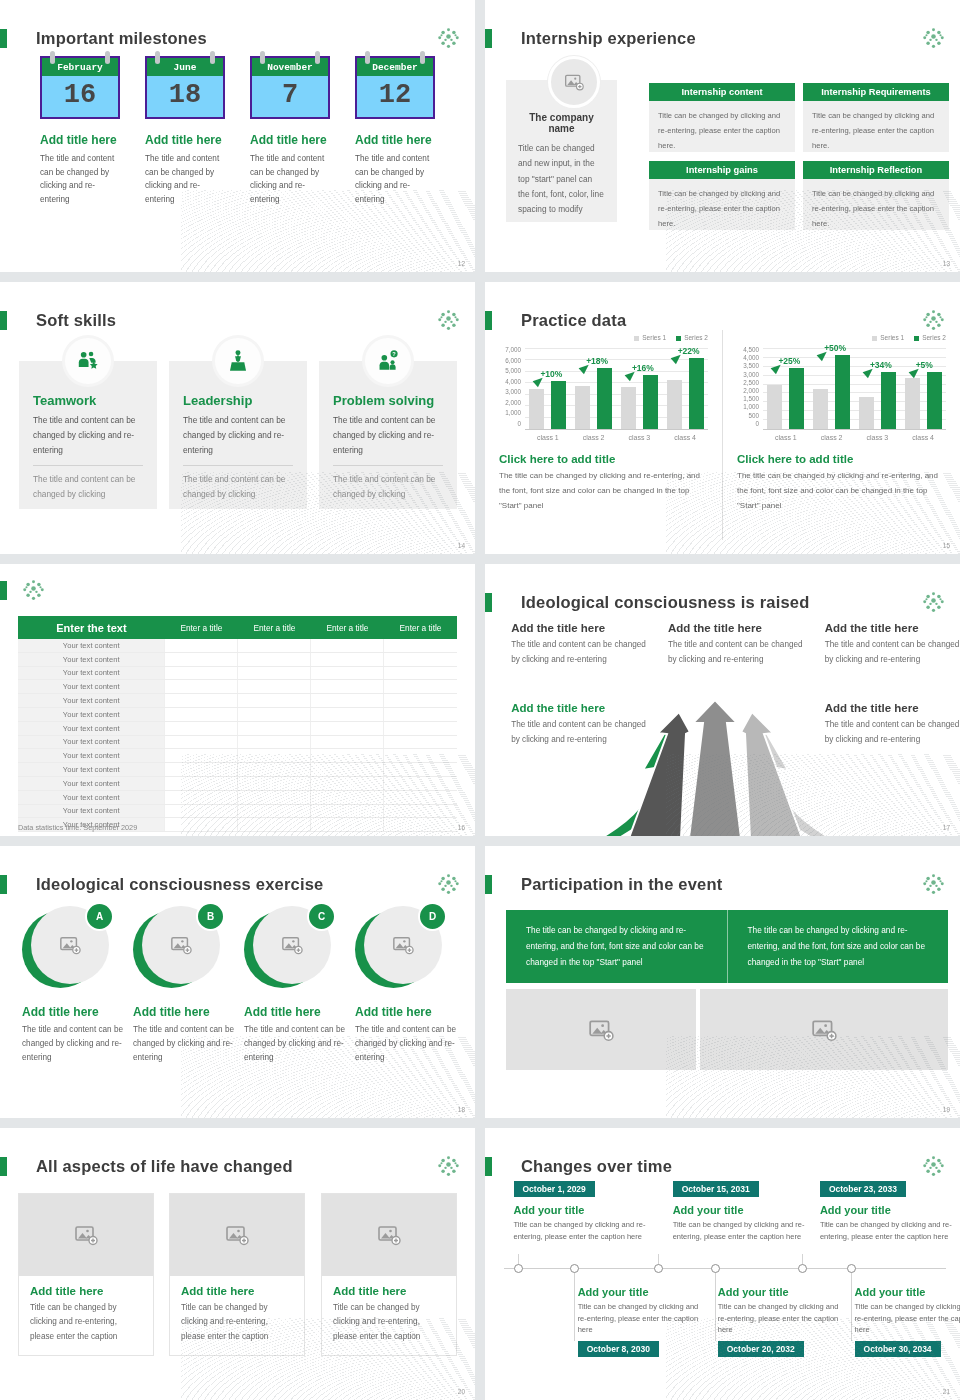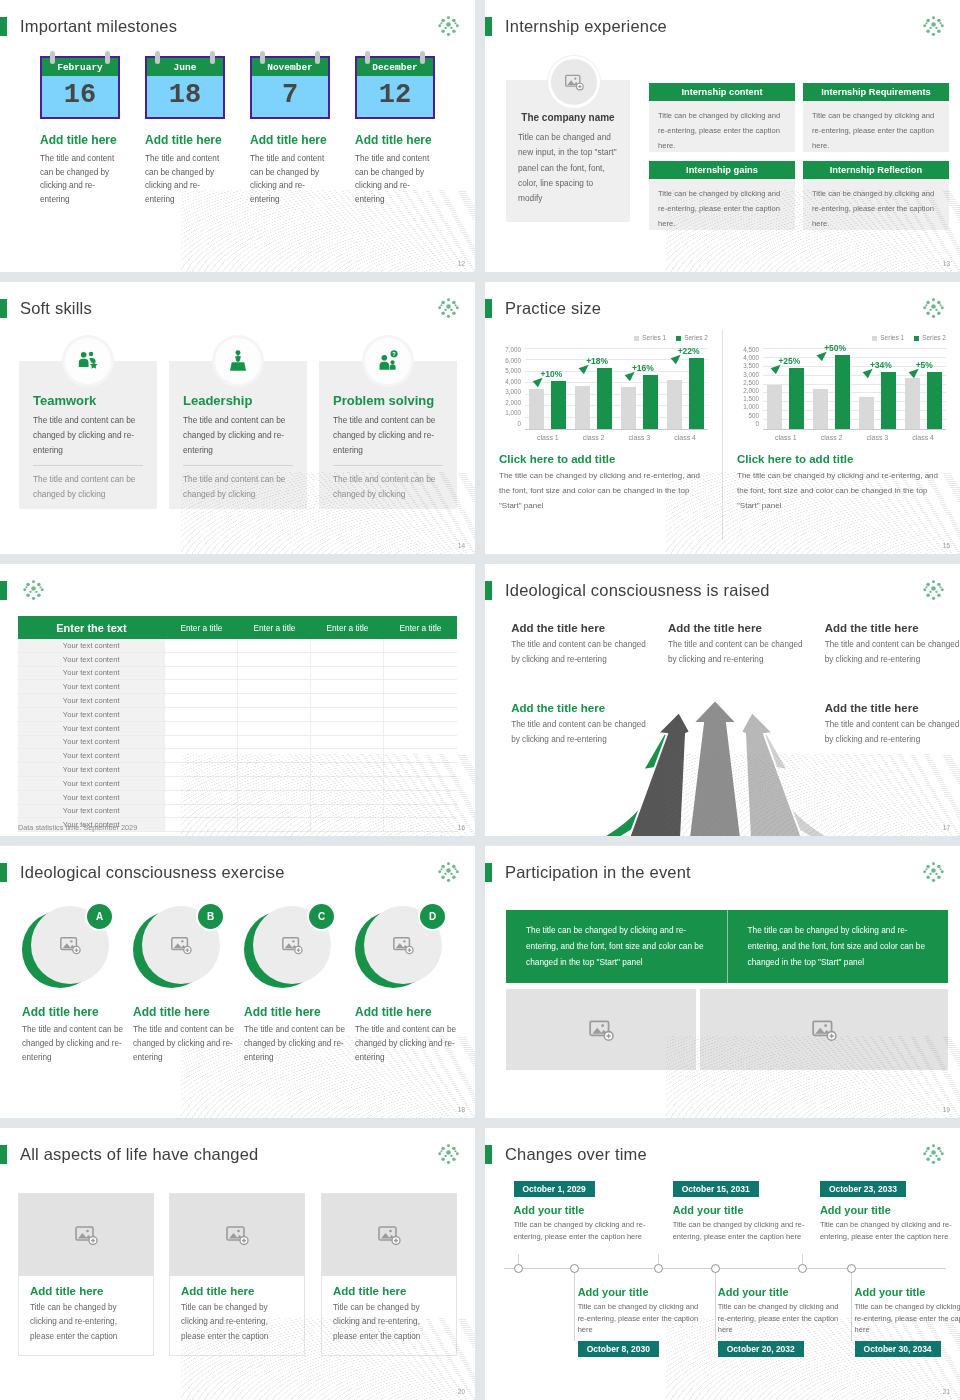--- a/index.html
+++ b/index.html
@@ -2,37 +2,37 @@
 <html><head>
 <meta charset="utf-8">
 <style>
   html,body{margin:0;padding:0;}
   body{font-family:"Liberation Sans","DejaVu Sans",sans-serif;background:#e3e6e8;}
   .wrap{width:960px;height:1400px;display:grid;grid-template-columns:475px 475px;grid-auto-rows:272px;gap:10px;background:#e3e6e8;}
   .slide{position:relative;background:#fff;overflow:hidden;}
   
   .s-head{position:absolute;left:0;top:13px;right:13px;display:flex;align-items:center;z-index:3;}
   .accent{width:7px;height:19px;background:#18914a;margin-right:13px;flex:0 0 auto;}
-  .s-title{font-size:16.5px;font-weight:400;color:#3d3d3d;margin:0;flex:1;letter-spacing:.2px;}
+  .s-title{font-size:16.5px;font-weight:700;color:#3d3d3d;margin:16px;flex:1;letter-spacing:.2px;}
   .logo{width:27px;height:27px;flex:0 0 auto;opacity:.85;}
   .pg{position:absolute;right:10px;bottom:5px;font-size:6.5px;color:#9a9a9a;z-index:4;}
   .wave{position:absolute;right:0;bottom:0;width:62%;height:30%;pointer-events:none;
     background:repeating-radial-gradient(140% 170% at 108% 125%, rgba(110,120,126,.16) 0 1px, transparent 1px 6px);}
   .gtxt{color:#18914a;font-weight:bold;}
   
   .cal-col{position:absolute;top:56px;width:80px;}
   .cal{position:relative;border:2px solid #4c1d95;background:#7dd3fc;font-family:Liberation Mono, monospace;}
   .cal-hd{background:#18914a;color:#fff;font-size:9.5px;font-weight:bold;text-align:center;padding:4px 0 3px;}
   .ring{position:absolute;top:-7px;width:5px;height:13px;background:#c4c7ca;border-radius:3px;z-index:2;}
   .ring.l{left:10%;} .ring.r{right:10%;}
   .cal-day{font-size:27px;font-weight:bold;color:#474747;text-align:center;padding:4px 0 7px;}
   .cal-title{font-size:12px;margin-top:14px;}
   .cal-body{font-size:8.2px;color:#5a5a5a;line-height:1.65;margin-top:5px;}
   
-  .co-card{position:absolute;left:21px;top:80px;width:124px;height:142px;background:#efefef;box-sizing:border-box;padding:32px 12px 0;}
+  .co-card{position:absolute;left:21px;top:80px;width:111px;height:142px;background:#efefef;box-sizing:border-box;padding:32px 12px 0;}
   .co-circ{position:absolute;left:63px;top:56px;width:46px;height:46px;border-radius:50%;background:#e9e9e9;border:3px solid #fff;box-shadow:0 0 0 1px #eee;display:flex;align-items:center;justify-content:center;z-index:2;}
   .co-name{font-size:10px;font-weight:bold;color:#3d3d3d;text-align:center;margin-bottom:7px;}
   .co-body{font-size:8.3px;color:#666;line-height:1.85;}
   .in-box{position:absolute;width:146px;}
   .in-hd{background:#18914a;color:#fff;font-size:9.3px;font-weight:bold;text-align:center;padding:4px 0;}
   .in-bd{background:#efefef;font-size:7.6px;color:#6a6a6a;line-height:1.95;padding:8px 9px;height:35px;}
   
   .sk-card{position:absolute;top:79px;width:138px;height:148px;background:#efefef;box-sizing:border-box;padding:32px 14px 0;}
   .sk-circ{position:absolute;top:-23px;left:46px;width:46px;height:46px;border-radius:50%;background:#fdfdfd;box-shadow:0 0 0 3px #f5f5f5;display:flex;align-items:center;justify-content:center;}
   .sk-name{font-size:13px;margin-bottom:5px;}
@@ -302,21 +302,21 @@
       <hr class="sk-hr">
       <div class="sk-b2">The title and content can be changed by clicking</div>
     </div>
     <div class="wave"></div>
     <span class="pg">14</span>
   </section>
 
   <section class="slide">
     <div class="s-head">
       <span class="accent"></span>
-      <h2 class="s-title">Practice size</h2>
+      <h2 class="s-title">Practice data</h2>
       <span class="logo"><svg viewBox="0 0 20 20" width="100%" height="100%">
             <g fill="#57a97a">
               <circle cx="10" cy="3.5" r="1.1"></circle>
               <circle cx="6" cy="5.5" r="1.3"></circle>
               <circle cx="14" cy="5.5" r="1.3"></circle>
               <circle cx="3.5" cy="9.5" r="1.1"></circle>
               <circle cx="10" cy="8.5" r="1.7"></circle>
               <circle cx="16.5" cy="9.5" r="1.1"></circle>
               <circle cx="6" cy="13.5" r="1.3"></circle>
               <circle cx="14" cy="13.5" r="1.3"></circle>

